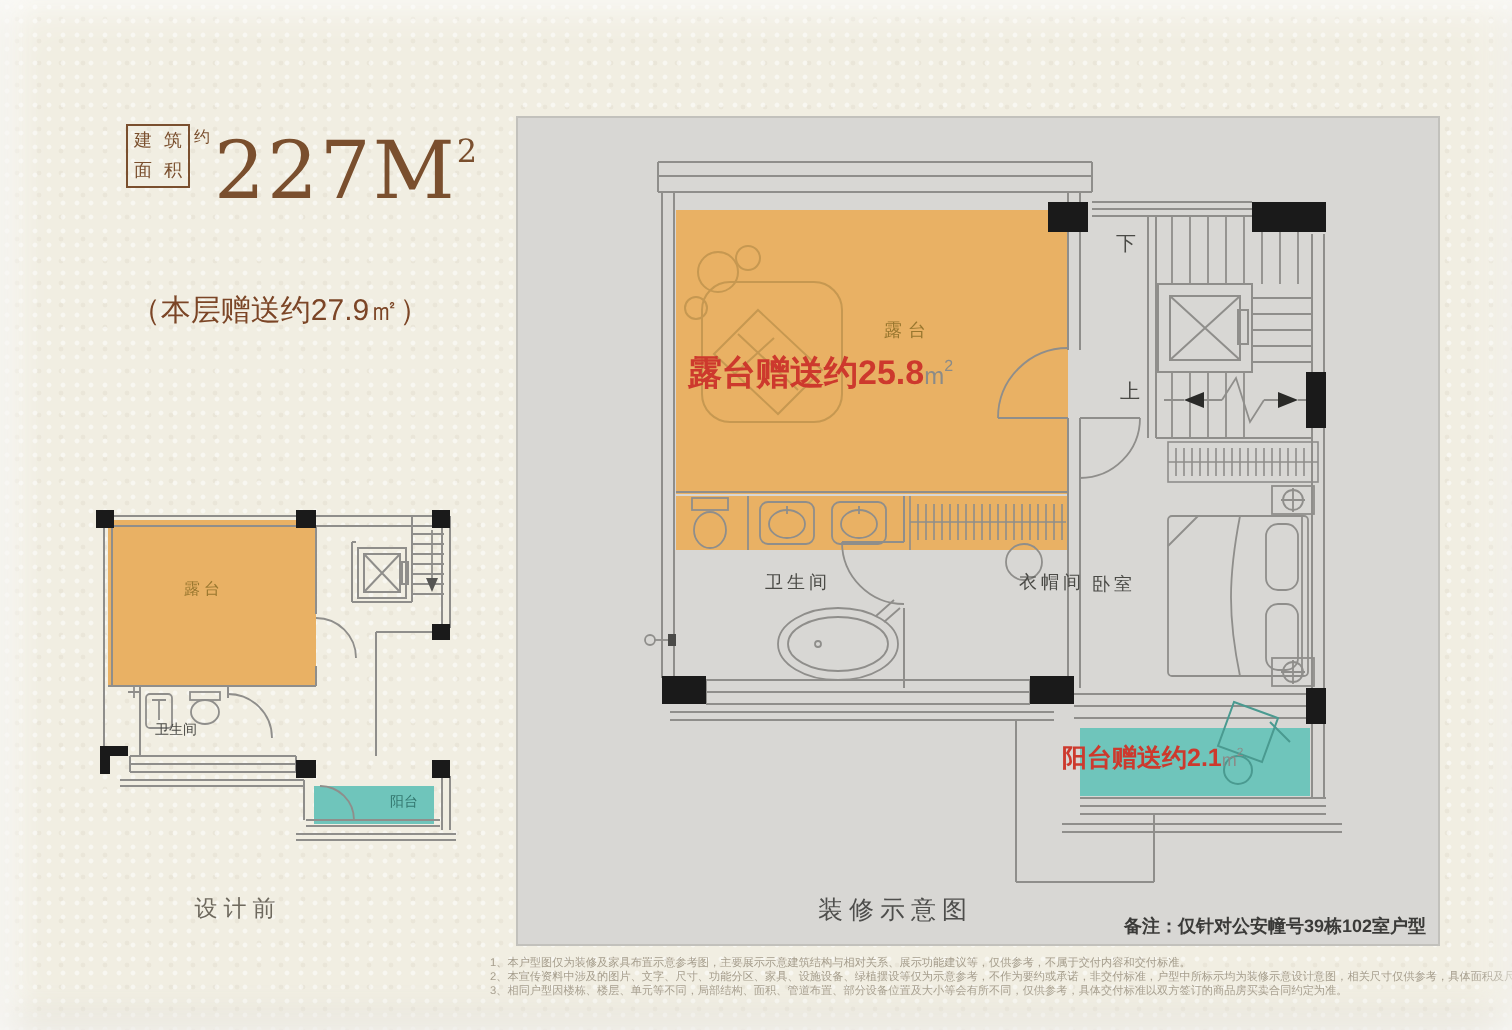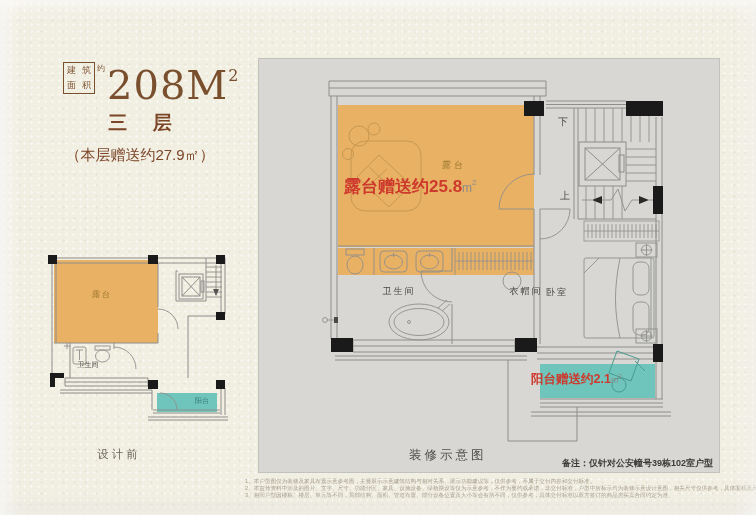--- a/index.html
+++ b/index.html
@@ -63,23 +63,22 @@
 <div class="page">
 
   <div class="brand">
     <div class="stamp">
       <span>建</span>
       <span>筑</span>
       <span>面</span>
       <span>积</span>
       <span class="suffix">约</span>
     </div>
-    <div class="area-val"><span>208M</span><sup>2</sup></div>
-  </div>
-  <div class="floor-title">三 层</div>
+    <div class="area-val"><span>227M</span><sup>2</sup></div>
+  </div>
   <div class="floor-sub">（本层赠送约27.9㎡）</div>
 
   <div class="small-plan">
     <svg width="190" height="186" viewBox="0 0 190 186">
       <g>
         <rect x="6" y="17" width="104" height="83" fill="#e9b164"></rect>
       </g>
       <g>
         <rect x="109" y="150" width="60" height="19" fill="#6fc5bb"></rect>
       </g>

